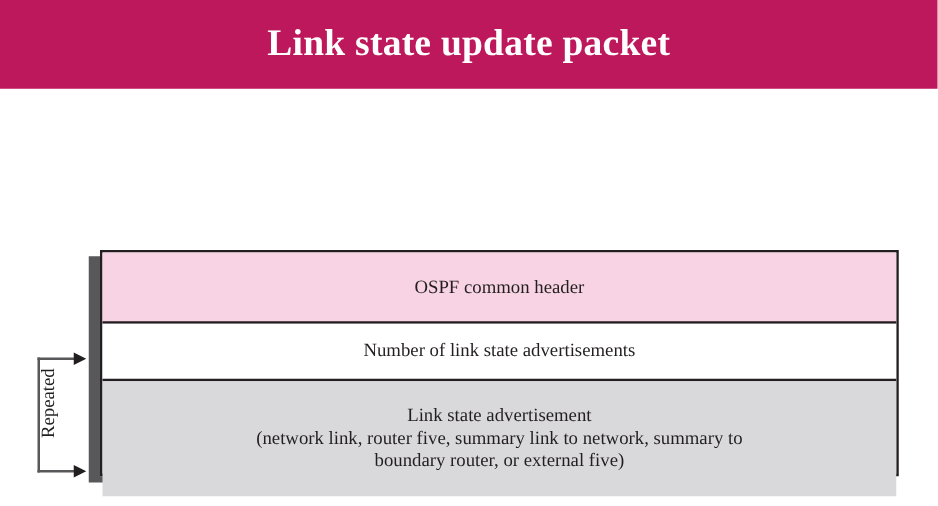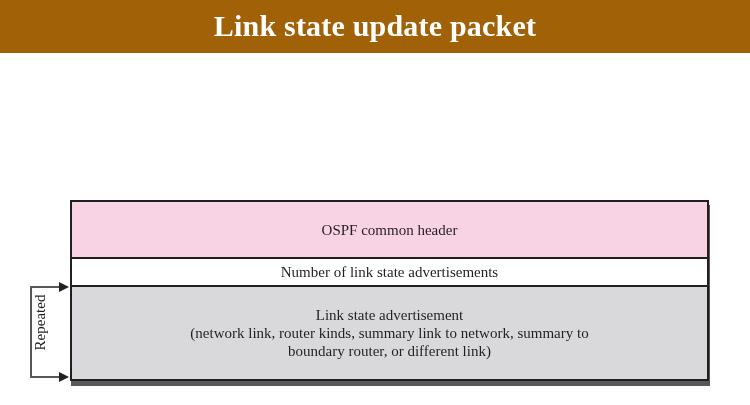--- a/index.html
+++ b/index.html
@@ -14,22 +14,22 @@
     overflow: hidden;
     font-family: "Liberation Serif", "DejaVu Serif", serif;
   }
 
   
   .title-band {
     position: absolute;
     left: 0;
     top: 0;
     width: 750px;
-    height: 53px;
-    background: #a16207;
+    height: 71px;
+    background: #be185d;
     display: flex;
     align-items: center;
     justify-content: center;
     box-sizing: border-box;
   }
   .title-text {
     color: #ffffff;
     font-family: "Liberation Serif", "DejaVu Serif", serif;
     font-weight: bold;
     font-size: 30px;
@@ -53,21 +53,21 @@
     position: absolute;
     left: 71px;
     top: 134px;
     width: 639px;
     height: 181px;
     background: #58585a;
   }
 
   .packet {
     position: absolute;
-    left: 70px;
+    left: 80px;
     top: 129px;
     width: 639px;
     height: 181px;
     border: 2px solid #231f20;
     box-sizing: border-box;
     background: #ffffff;
   }
 
   .row {
     box-sizing: border-box;
@@ -81,21 +81,21 @@
     font-size: 15px;
     line-height: 18px;
     text-align: center;
   }
   .row-ospf {
     height: 57px;
     background: #f8d3e3;
     border-bottom: 2px solid #231f20;
   }
   .row-count {
-    height: 28px;
+    height: 46px;
     background: #ffffff;
     border-bottom: 2px solid #231f20;
   }
   .row-lsa {
     height: 92px;
     background: #d9d9db;
   }
   .row .line {
     display: block;
     white-space: pre;
@@ -175,22 +175,22 @@
     <div class="row row-ospf">
       <span class="line">OSPF common header</span>
     </div>
 
     <div class="row row-count">
       <span class="line">Number of link state advertisements</span>
     </div>
 
     <div class="row row-lsa">
       <span class="line">Link state advertisement</span>
-      <span class="line">(network link, router kinds, summary link to network, summary to</span>
-      <span class="line">boundary router, or different link)</span>
+      <span class="line">(network link, router five, summary link to network, summary to</span>
+      <span class="line">boundary router, or external five)</span>
     </div>
 
   </div>
 
   <div class="bracket">
     <div class="b-left"></div>
     <div class="b-top"></div>
     <div class="b-bottom"></div>
     <div class="arrow arrow-top"></div>
     <div class="arrow arrow-bottom"></div>

